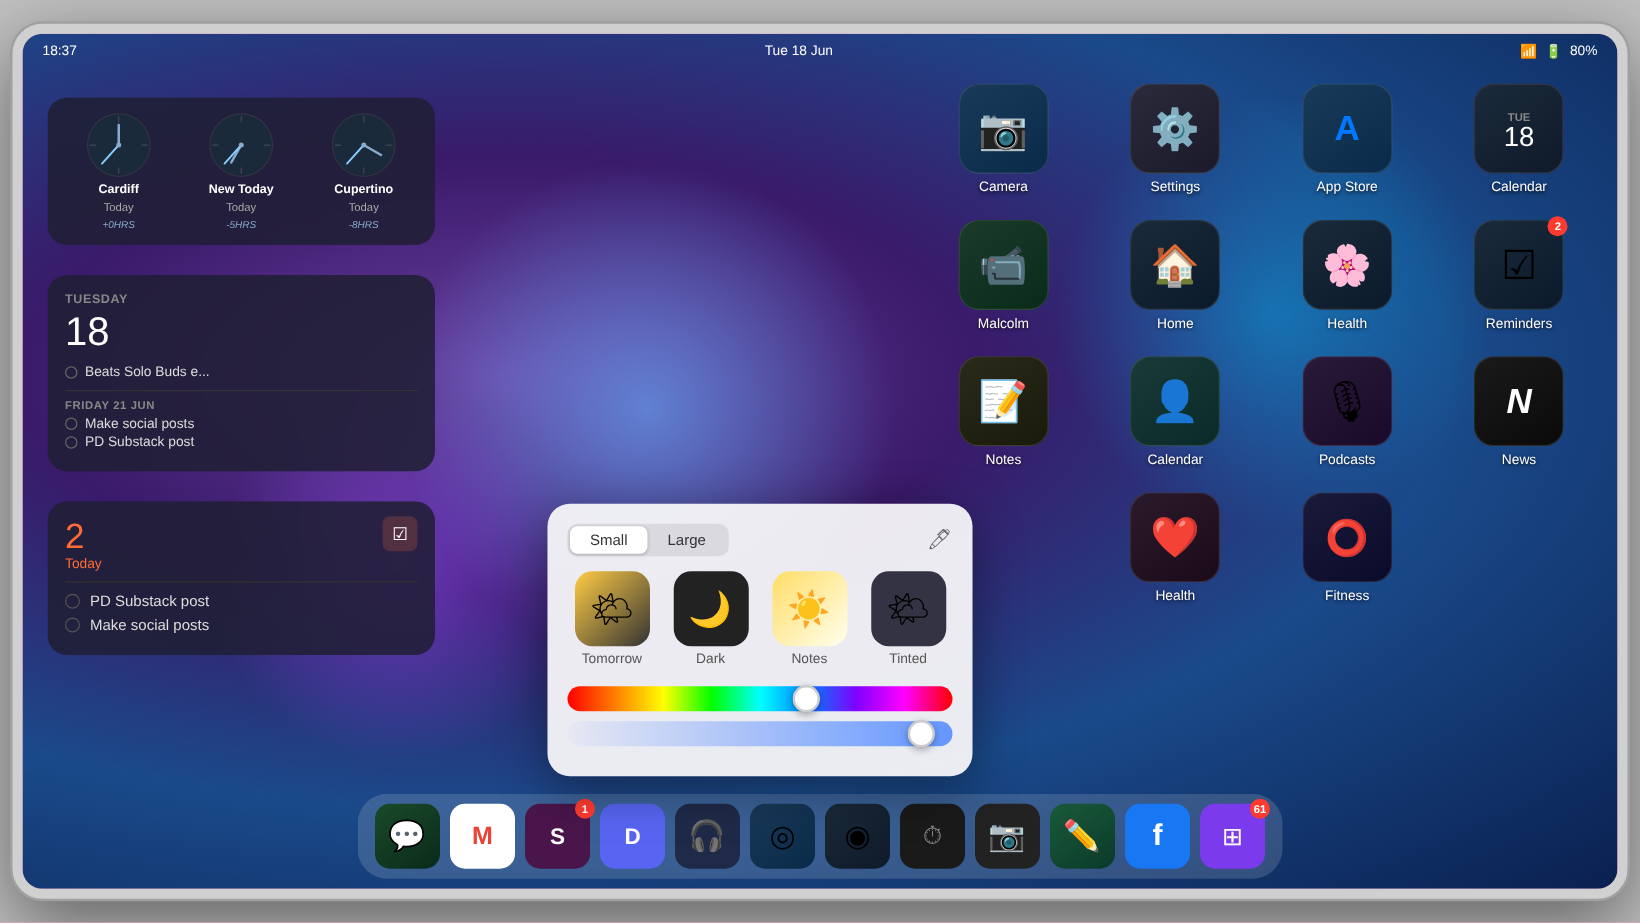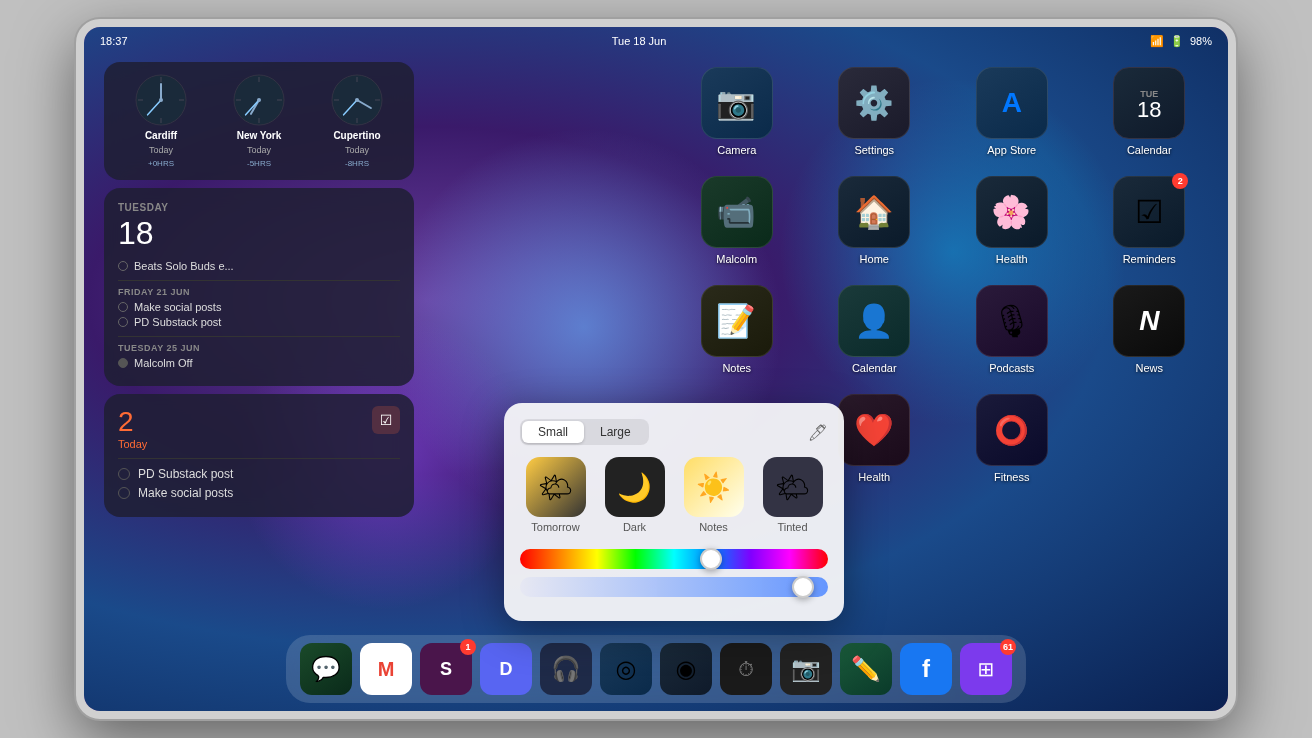--- a/index.html
+++ b/index.html
@@ -6,21 +6,21 @@
     body {
       width: 1312px;
       height: 738px;
       background: #c0c0c0;
       display: flex;
       align-items: center;
       justify-content: center;
       font-family: -apple-system, BlinkMacSystemFont, 'SF Pro', sans-serif;
     }
     .ipad-frame {
-      width: 1160px;
+      width: 1292px;
       height: 700px;
       background: #f9a8d4;
       border-radius: 24px;
       border: 8px solid #d0d0d0;
       position: relative;
       overflow: hidden;
       box-shadow: 0 0 0 2px #a0a0a0, 0 20px 60px rgba(0,0,0,0.5);
     }
     .ipad-screen {
       width: 100%;
@@ -79,20 +79,21 @@
       display: flex;
       flex-direction: column;
       gap: 8px;
       z-index: 5;
     }
     .widget {
       background: rgba(30,30,50,0.85);
       border-radius: 16px;
       backdrop-filter: blur(10px);
       color: white;
+      margin-top: 16px;
     }
     
     .clock-widget {
       padding: 12px;
       display: flex;
       gap: 8px;
       justify-content: space-around;
     }
     .clock-item {
       display: flex;
@@ -108,20 +109,21 @@
     .clock-city {
       font-size: 10px;
       font-weight: 600;
       color: white;
       text-align: center;
     }
     .clock-tz {
       font-size: 8px;
       color: #88aacc;
       text-align: right;
+      font-style: italic;
     }
     
     .reminders-widget {
       padding: 14px;
     }
     .rem-day {
       font-size: 10px;
       font-weight: 600;
       color: #888;
       letter-spacing: 0.5px;
@@ -429,21 +431,21 @@
     <div class="blob1"></div>
     <div class="blob2"></div>
     <div class="blob3"></div>
 
     <div class="status-bar">
       <span>18:37</span>
       <span>Tue 18 Jun</span>
       <div class="status-right">
         <span>📶</span>
         <span>🔋</span>
-        <span>98%</span>
+        <span>80%</span>
       </div>
     </div>
 
     <div class="widgets-area">
 
       <div class="widget clock-widget">
         <div class="clock-item">
           <svg class="clock-svg" viewBox="0 0 52 52">
             <circle cx="26" cy="26" r="25" class="clock-face"></circle>
 
@@ -465,21 +467,21 @@
           <svg class="clock-svg" viewBox="0 0 52 52">
             <circle cx="26" cy="26" r="25" class="clock-face"></circle>
             <line x1="26" y1="3" x2="26" y2="8" stroke="#445" stroke-width="1"></line>
             <line x1="26" y1="44" x2="26" y2="49" stroke="#445" stroke-width="1"></line>
             <line x1="3" y1="26" x2="8" y2="26" stroke="#445" stroke-width="1"></line>
             <line x1="44" y1="26" x2="49" y2="26" stroke="#445" stroke-width="1"></line>
             <line x1="26" y1="26" x2="26" y2="10" class="hour-hand" stroke="#88aacc" stroke-width="2.5" stroke-linecap="round" transform="rotate(210 26 26)"></line>
             <line x1="26" y1="26" x2="26" y2="6" class="minute-hand" stroke="#88ccff" stroke-width="1.5" stroke-linecap="round" transform="rotate(222 26 26)"></line>
             <circle cx="26" cy="26" r="2" class="center-dot"></circle>
           </svg>
-          <div class="clock-city">New York</div>
+          <div class="clock-city">New Today</div>
           <div class="clock-label">Today</div>
           <div class="clock-tz">-5HRS</div>
         </div>
         <div class="clock-item">
           <svg class="clock-svg" viewBox="0 0 52 52">
             <circle cx="26" cy="26" r="25" class="clock-face"></circle>
             <line x1="26" y1="3" x2="26" y2="8" stroke="#445" stroke-width="1"></line>
             <line x1="26" y1="44" x2="26" y2="49" stroke="#445" stroke-width="1"></line>
             <line x1="3" y1="26" x2="8" y2="26" stroke="#445" stroke-width="1"></line>
             <line x1="44" y1="26" x2="49" y2="26" stroke="#445" stroke-width="1"></line>
@@ -504,27 +506,20 @@
           <div class="rem-section-title">FRIDAY 21 JUN</div>
           <div class="rem-item">
             <div class="rem-circle"></div>
             <span>Make social posts</span>
           </div>
           <div class="rem-item">
             <div class="rem-circle"></div>
             <span>PD Substack post</span>
           </div>
         </div>
-        <div class="rem-section">
-          <div class="rem-section-title">TUESDAY 25 JUN</div>
-          <div class="rem-item">
-            <div class="rem-circle" style="background:#555; border-color:#555;"></div>
-            <span>Malcolm Off</span>
-          </div>
-        </div>
       </div>
 
       <div class="widget count-widget">
         <div class="count-header">
           <div>
             <div class="count-num">2</div>
             <div class="count-today">Today</div>
           </div>
           <div class="count-icon">☑</div>
         </div>

